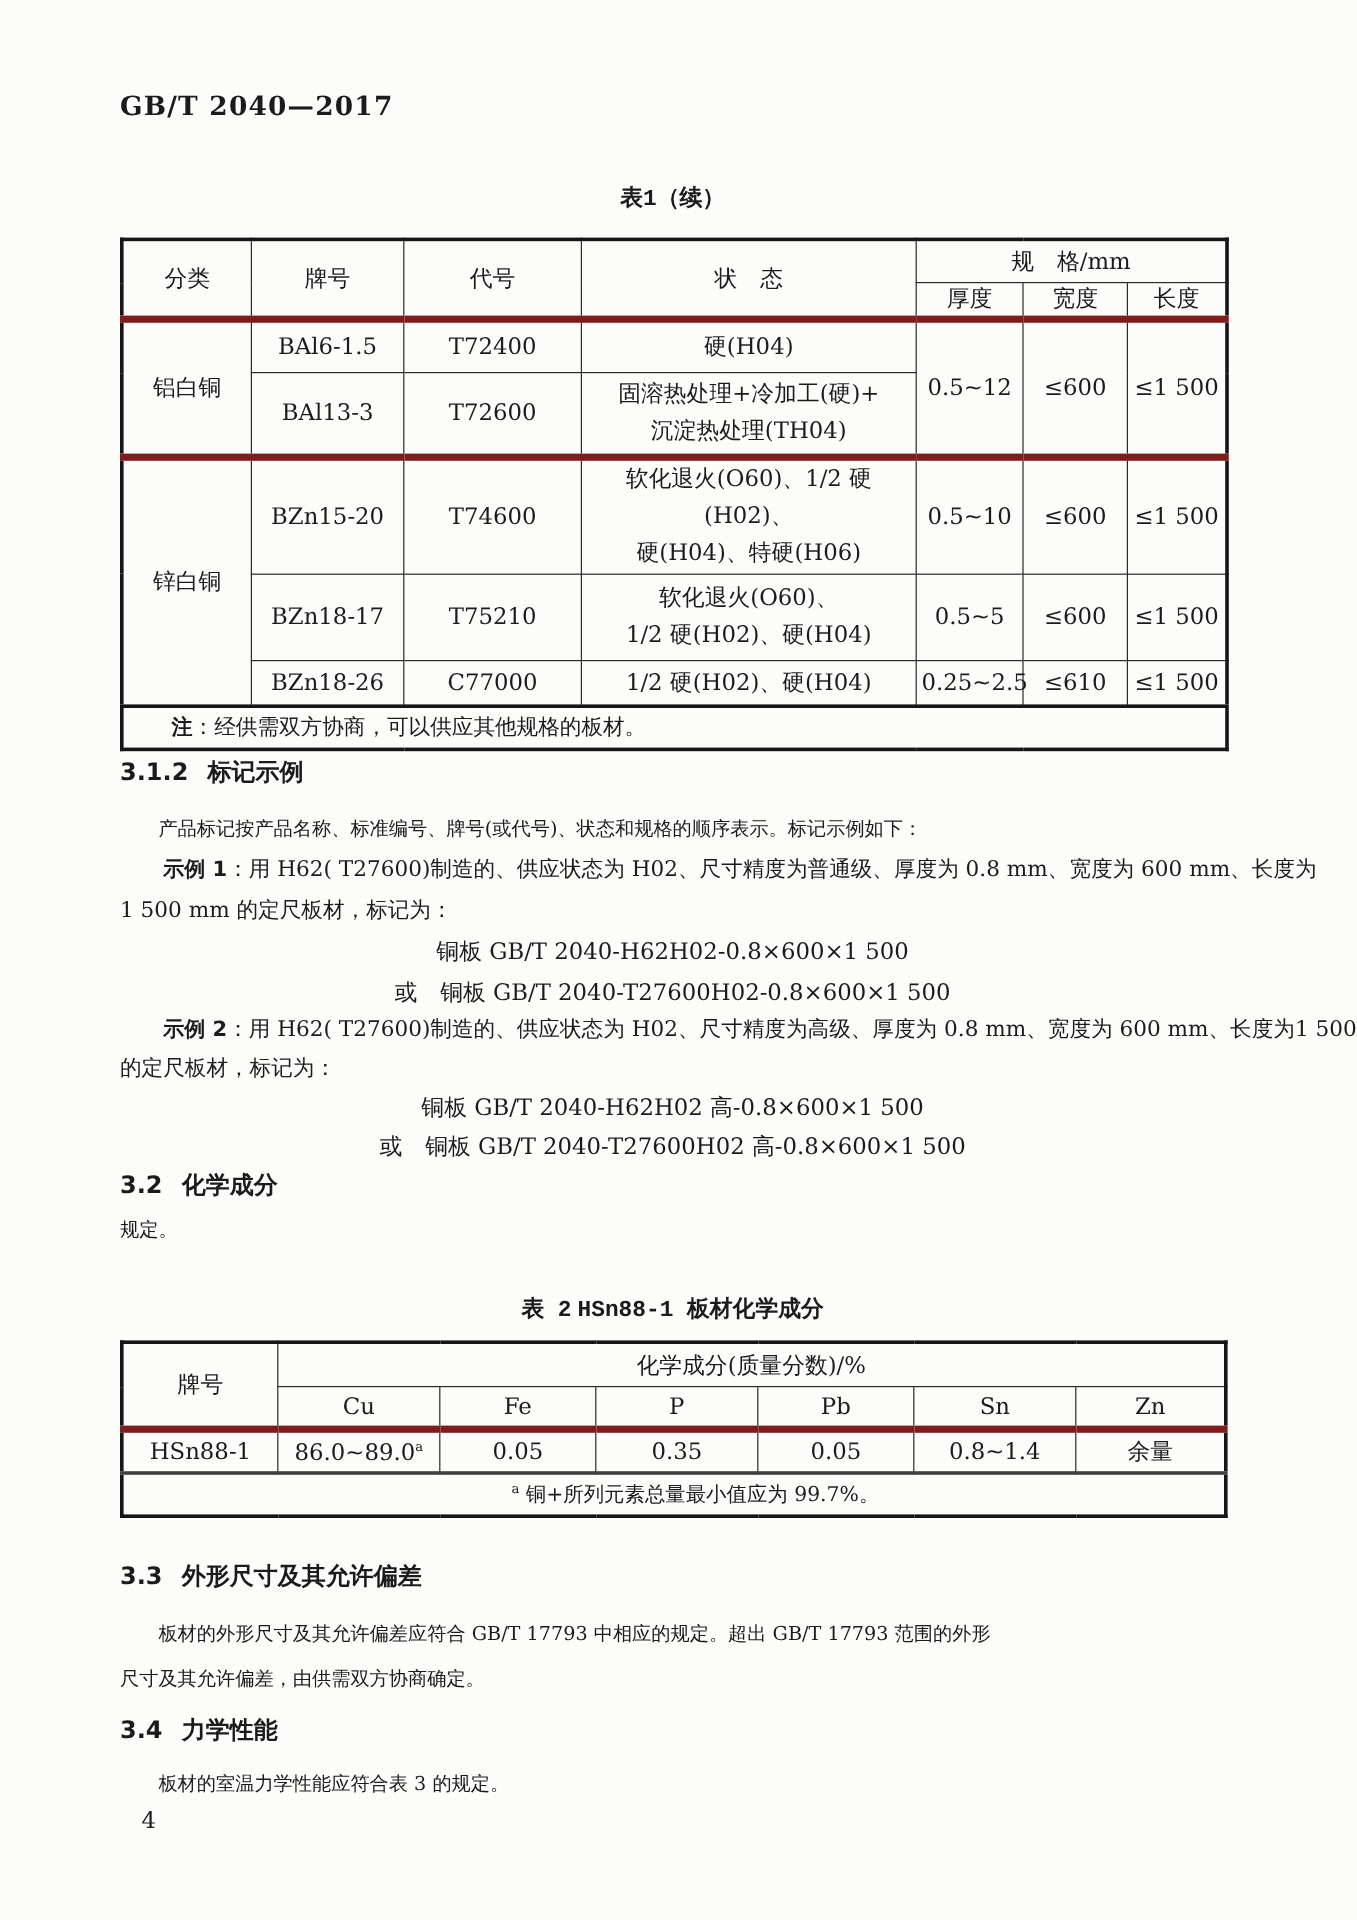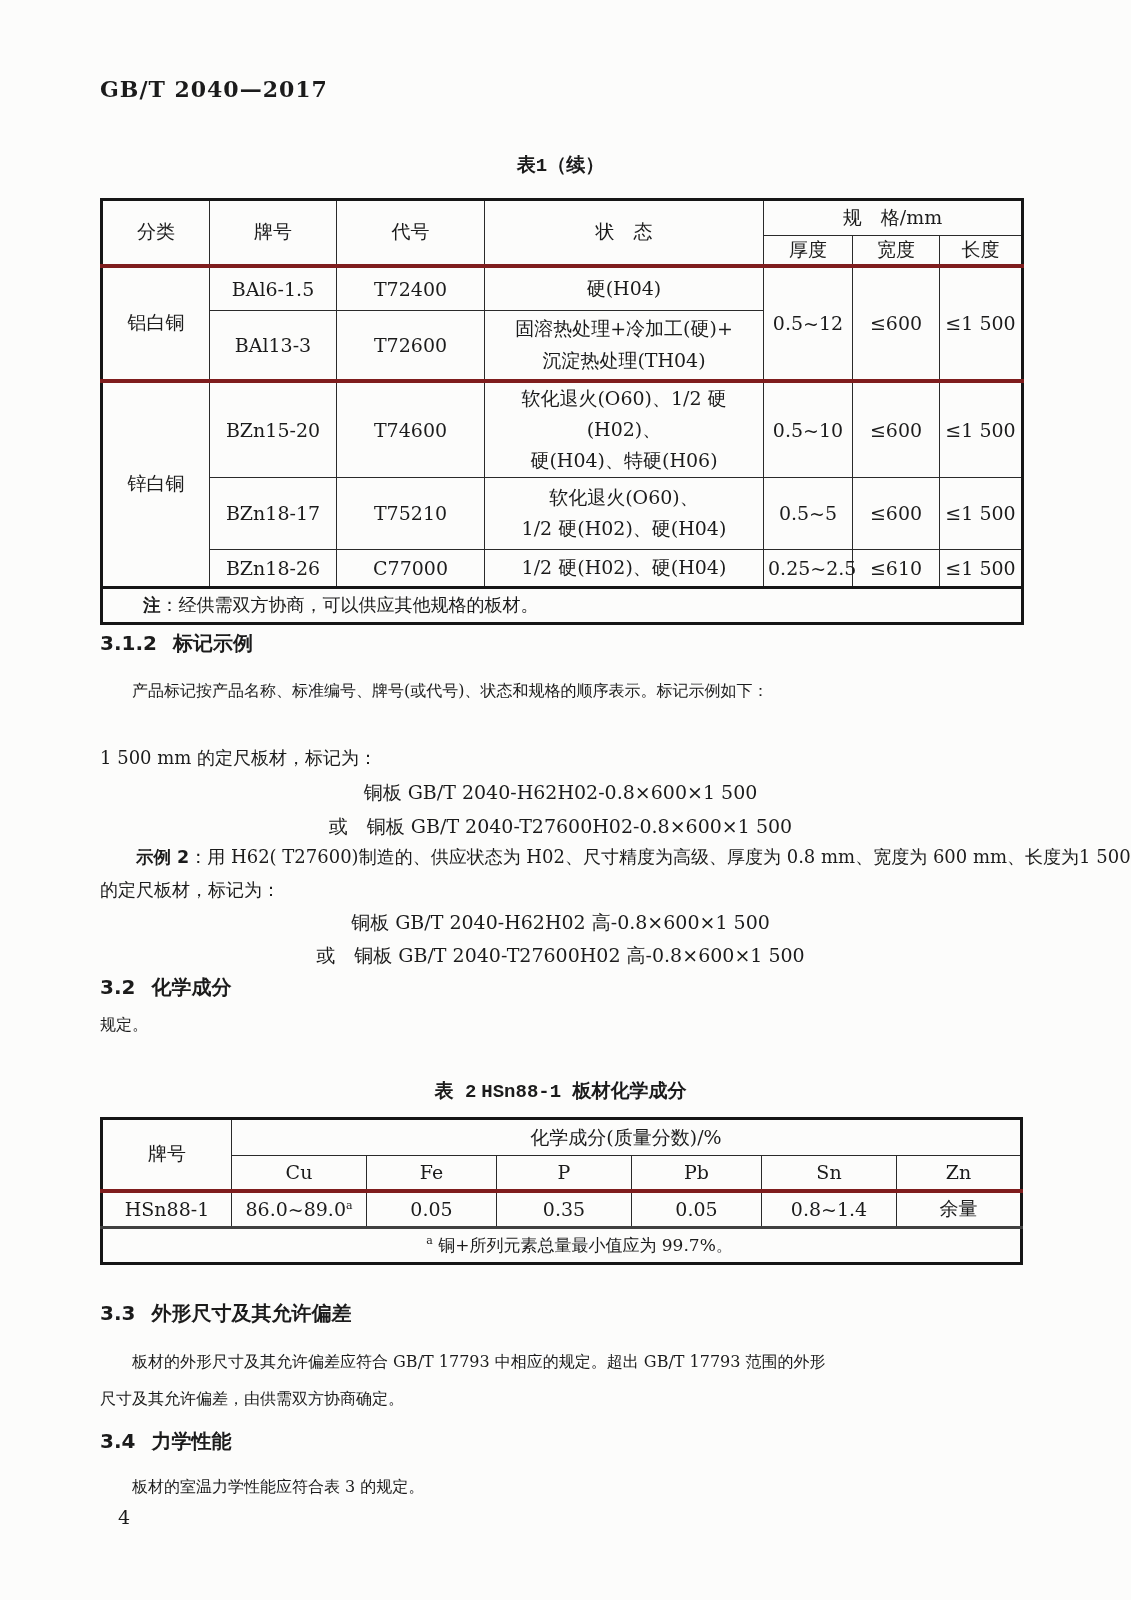--- a/index.html
+++ b/index.html
@@ -23,21 +23,21 @@
   .cap-gap { margin-right:5px; }
   table { border-collapse:collapse; table-layout:fixed; }
   .t1 { left:100px; top:198px; width:921px; }
   .t2 { left:100px; top:1117px; width:920px; }
   .t1, .t2 { position:absolute; border:3px solid #161616; }
   .t1 td, .t2 td {
     border:1px solid #2a2a2a;
     text-align:center; vertical-align:middle;
     font-size:19px; padding:0 4px;
   }
-  tr.bt td { border-top:4px solid #7f1d1d; }
+  tr.bt td { border-top:6px solid #7f1d1d; }
   td.pre { white-space:pre-line; line-height:1.65; }
   td.note-cell {
     text-align:left; padding-left:40px; font-size:18px;
     border-top:3px solid #161616;
   }
   td.foot-cell {
     text-align:center; padding-left:40px; font-size:17px;
     border-top:3px solid #404040;
   }
   sup { font-size:11px; }
@@ -135,20 +135,23 @@
     </tr>
   </tbody>
     </table>
 
   <div class="abs heading" style="top:630px;">
     <span class="num">3.1.2</span><span>标记示例</span>
   </div>
 
   <div class="abs body-text indent" style="top:672px;">产品标记按产品名称、标准编号、牌号(或代号)、状态和规格的顺序表示。标记示例如下：</div>
 
+  <div class="abs ex-line indent" style="top:712px;">
+    <b class="ex-label">示例 1</b><span>：用 H62( T27600)制造的、供应状态为 H02、尺寸精度为普通级、厚度为 0.8 mm、宽度为 600 mm、长度为</span>
+  </div>
   <div class="abs ex-line" style="top:746px;">1 500 mm 的定尺板材，标记为：</div>
   <div class="abs mark-line" style="top:780px;">铜板 GB/T 2040-H62H02-0.8×600×1 500</div>
   <div class="abs mark-line" style="top:814px;">或　铜板 GB/T 2040-T27600H02-0.8×600×1 500</div>
 
   <div class="abs ex-line indent" style="top:845px;">
     <b class="ex-label">示例 2</b><span>：用 H62( T27600)制造的、供应状态为 H02、尺寸精度为高级、厚度为 0.8 mm、宽度为 600 mm、长度为1 500 mm</span>
   </div>
   <div class="abs ex-line" style="top:878px;">的定尺板材，标记为：</div>
   <div class="abs mark-line" style="top:910px;">铜板 GB/T 2040-H62H02 高-0.8×600×1 500</div>
   <div class="abs mark-line" style="top:943px;">或　铜板 GB/T 2040-T27600H02 高-0.8×600×1 500</div>

